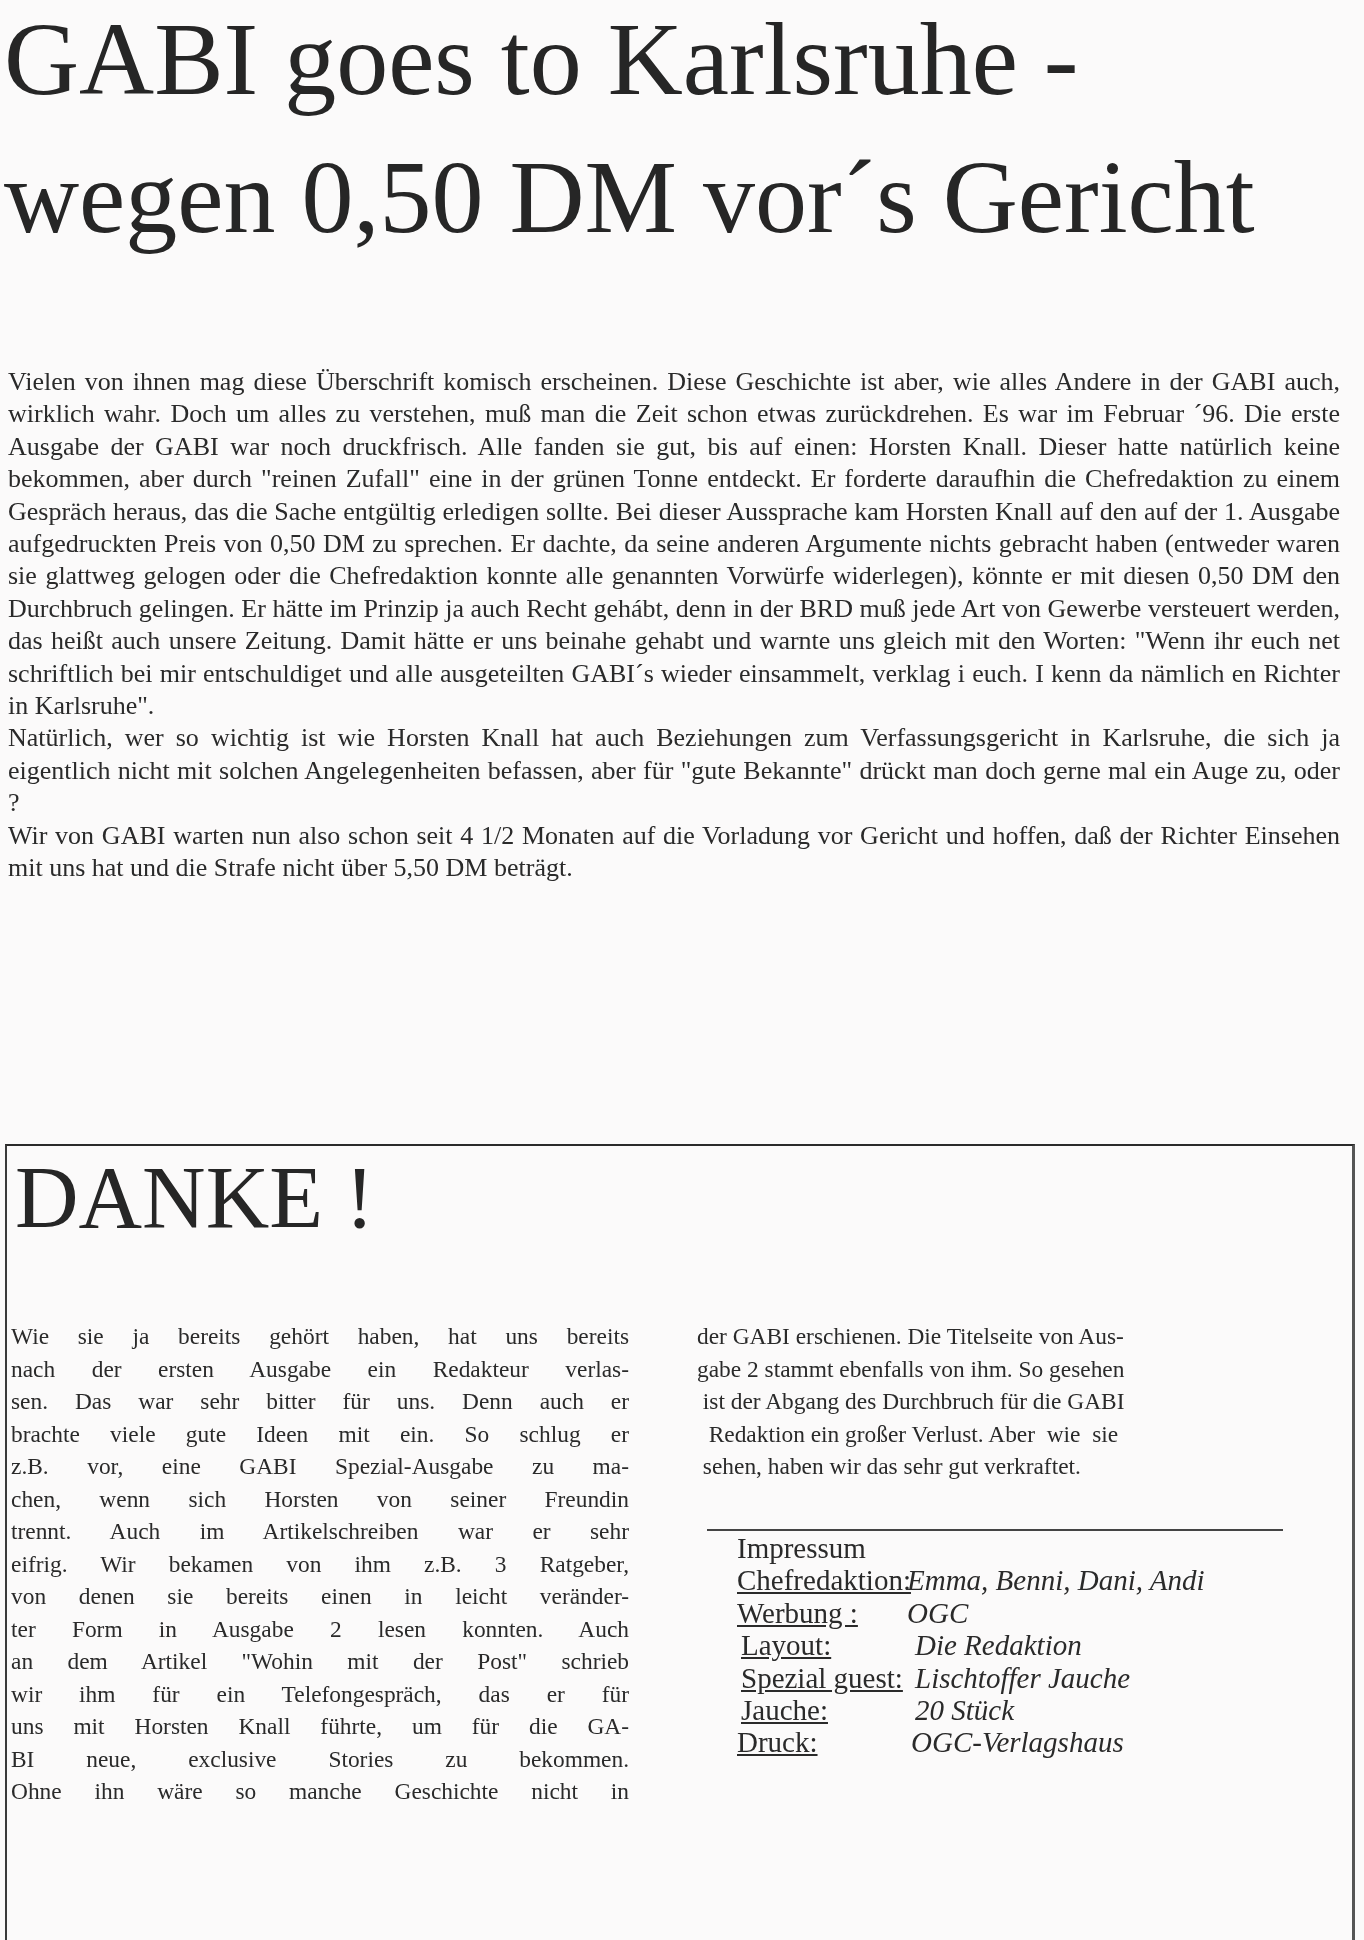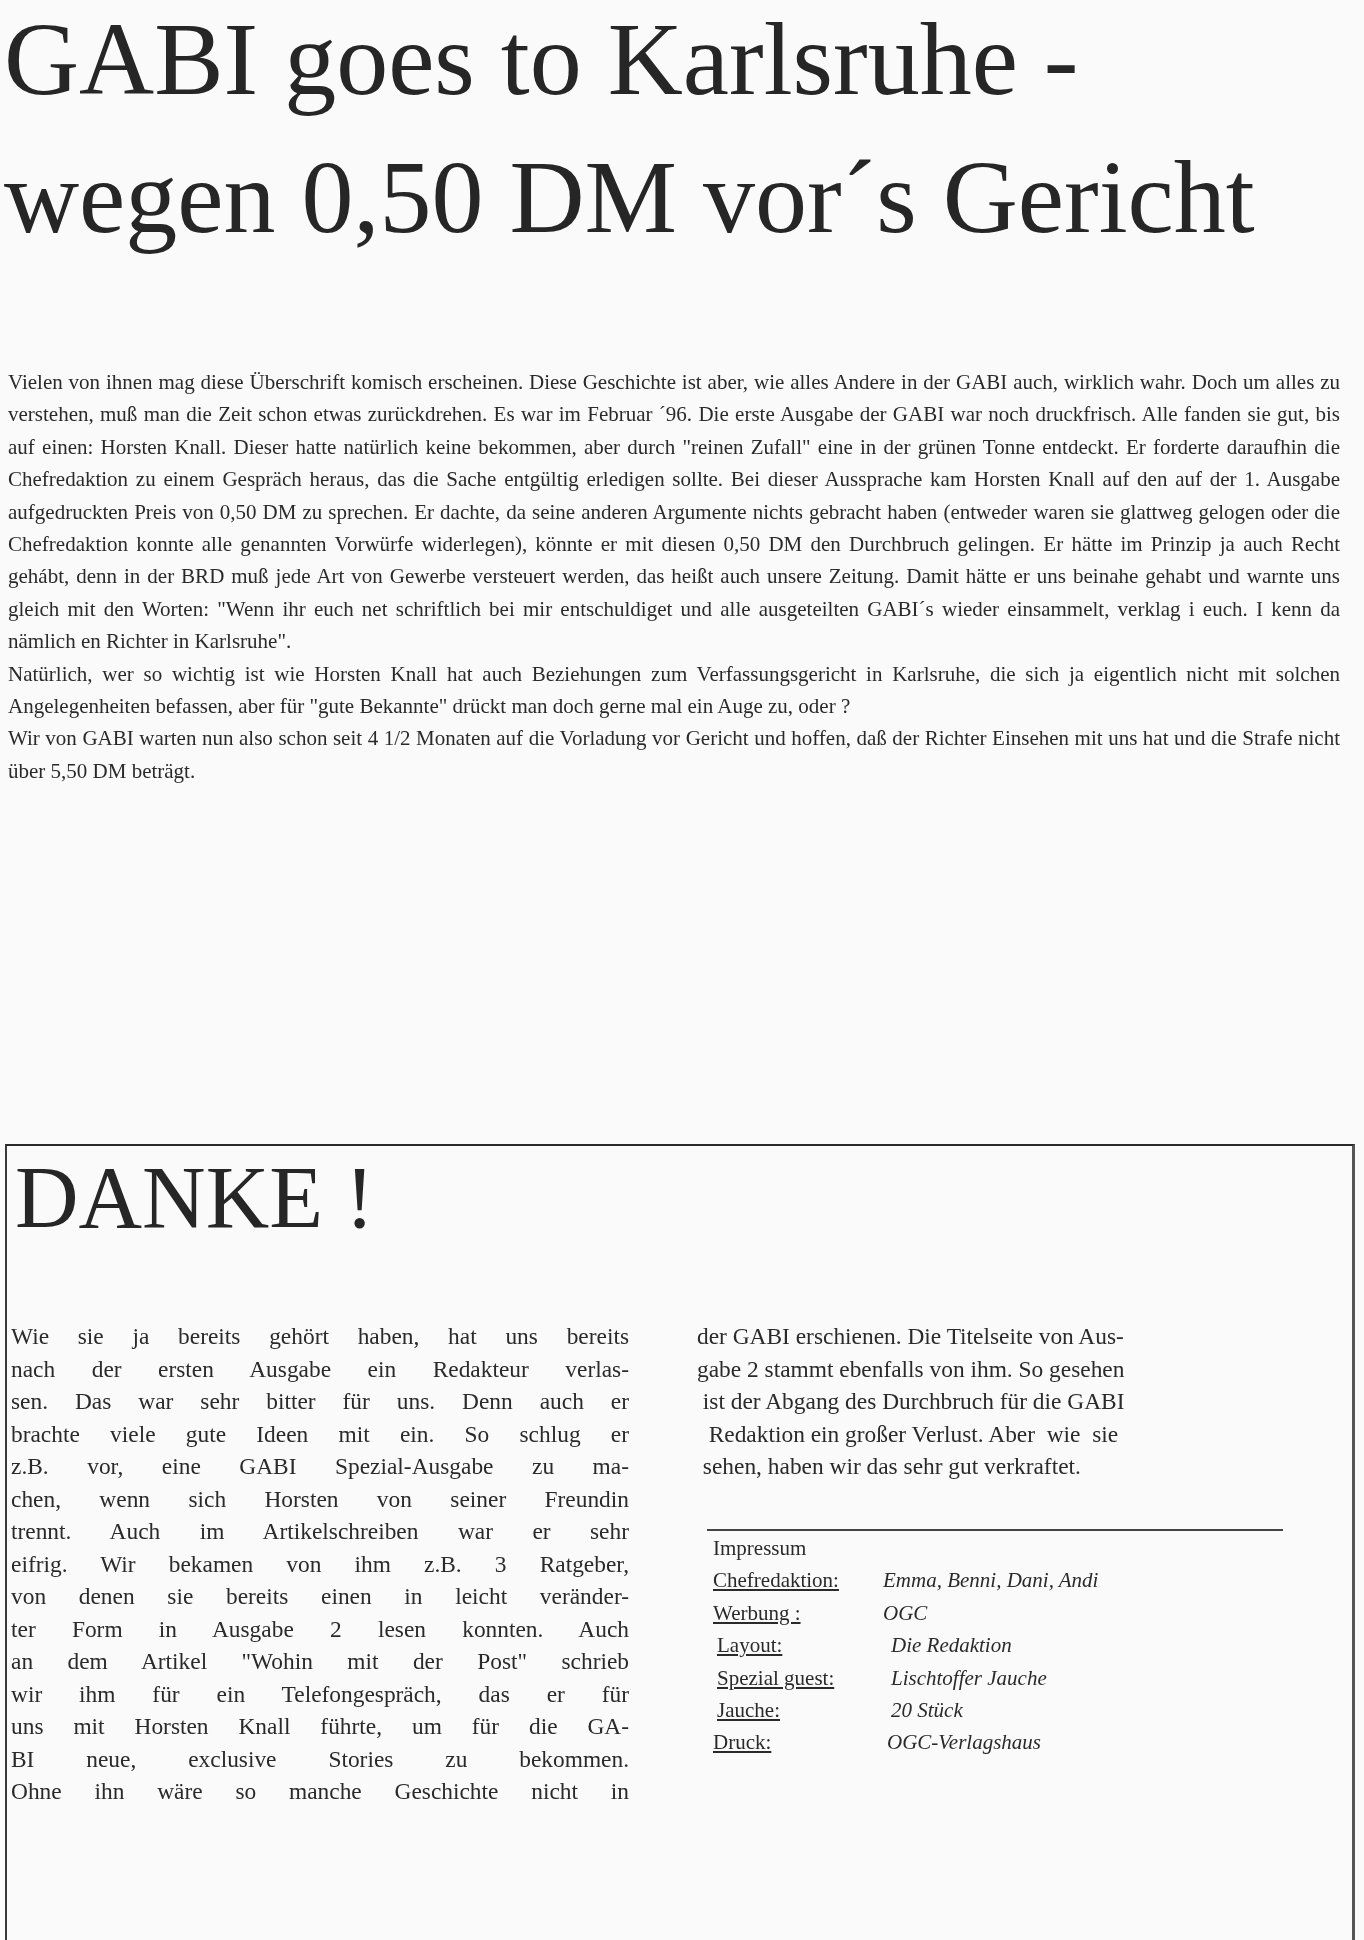--- a/index.html
+++ b/index.html
@@ -8,21 +8,21 @@
     font-family:"Liberation Serif", "DejaVu Serif", serif; position:relative; overflow:hidden;
   }
   .headline {
     position:absolute; left:4px; top:0; margin:0; font-weight:normal;
     font-size:104px; line-height:118px; letter-spacing:0px; color:#262626;
   }
   .headline .l1 { display:block; }
   .headline .l2 { display:block;margin-top:20px; }
   .article {
     position:absolute; left:8px; top:366px; width:1332px;
-    font-size:21px; line-height:32.4px; text-align:justify;
+    font-size:26px; line-height:32.4px; text-align:justify;
   }
   .article p { margin:0; text-align:justify; text-align-last:left; }
   .box {
     position:absolute; left:5px; top:1112px; width:1350px; height:1000px;
     border-top:2px solid #2a2a2a; border-left:2px solid #3a3a3a;
     border-right:3px solid #555; border-bottom:3px solid #2a2a2a; box-sizing:border-box;margin-top:32px;
   }
   .box-title {
     position:absolute; left:8px; top:0; margin:0; font-weight:normal;
     font-size:88px; line-height:104px; color:#262626;
@@ -35,22 +35,22 @@
   .col-right {
     position:absolute; left:690px; top:174px; width:600px;
     font-size:23.4px; line-height:32.5px;
   }
   .col-right .line { display:block; white-space:nowrap; }
   .rule {
     position:absolute; left:700px; top:383px; width:576px; height:0;
     border-top:2px solid #444;
   }
   .impressum {
-    position:absolute; left:706px; top:386px; width:600px;
-    font-size:21px; line-height:32.4px;
+    position:absolute; left:730px; top:386px; width:600px;
+    font-size:29px; line-height:32.4px;
   }
   .imp-row { display:flex; white-space:nowrap; }
   .imp-key { width:174px; display:inline-block;text-decoration:underline; }
   .imp-val { display:inline-block;font-style:italic; }
 </style>
 </head>
 <body>
 
 <h1 class="headline">
   <span class="l1">GABI goes to Karlsruhe -</span>

